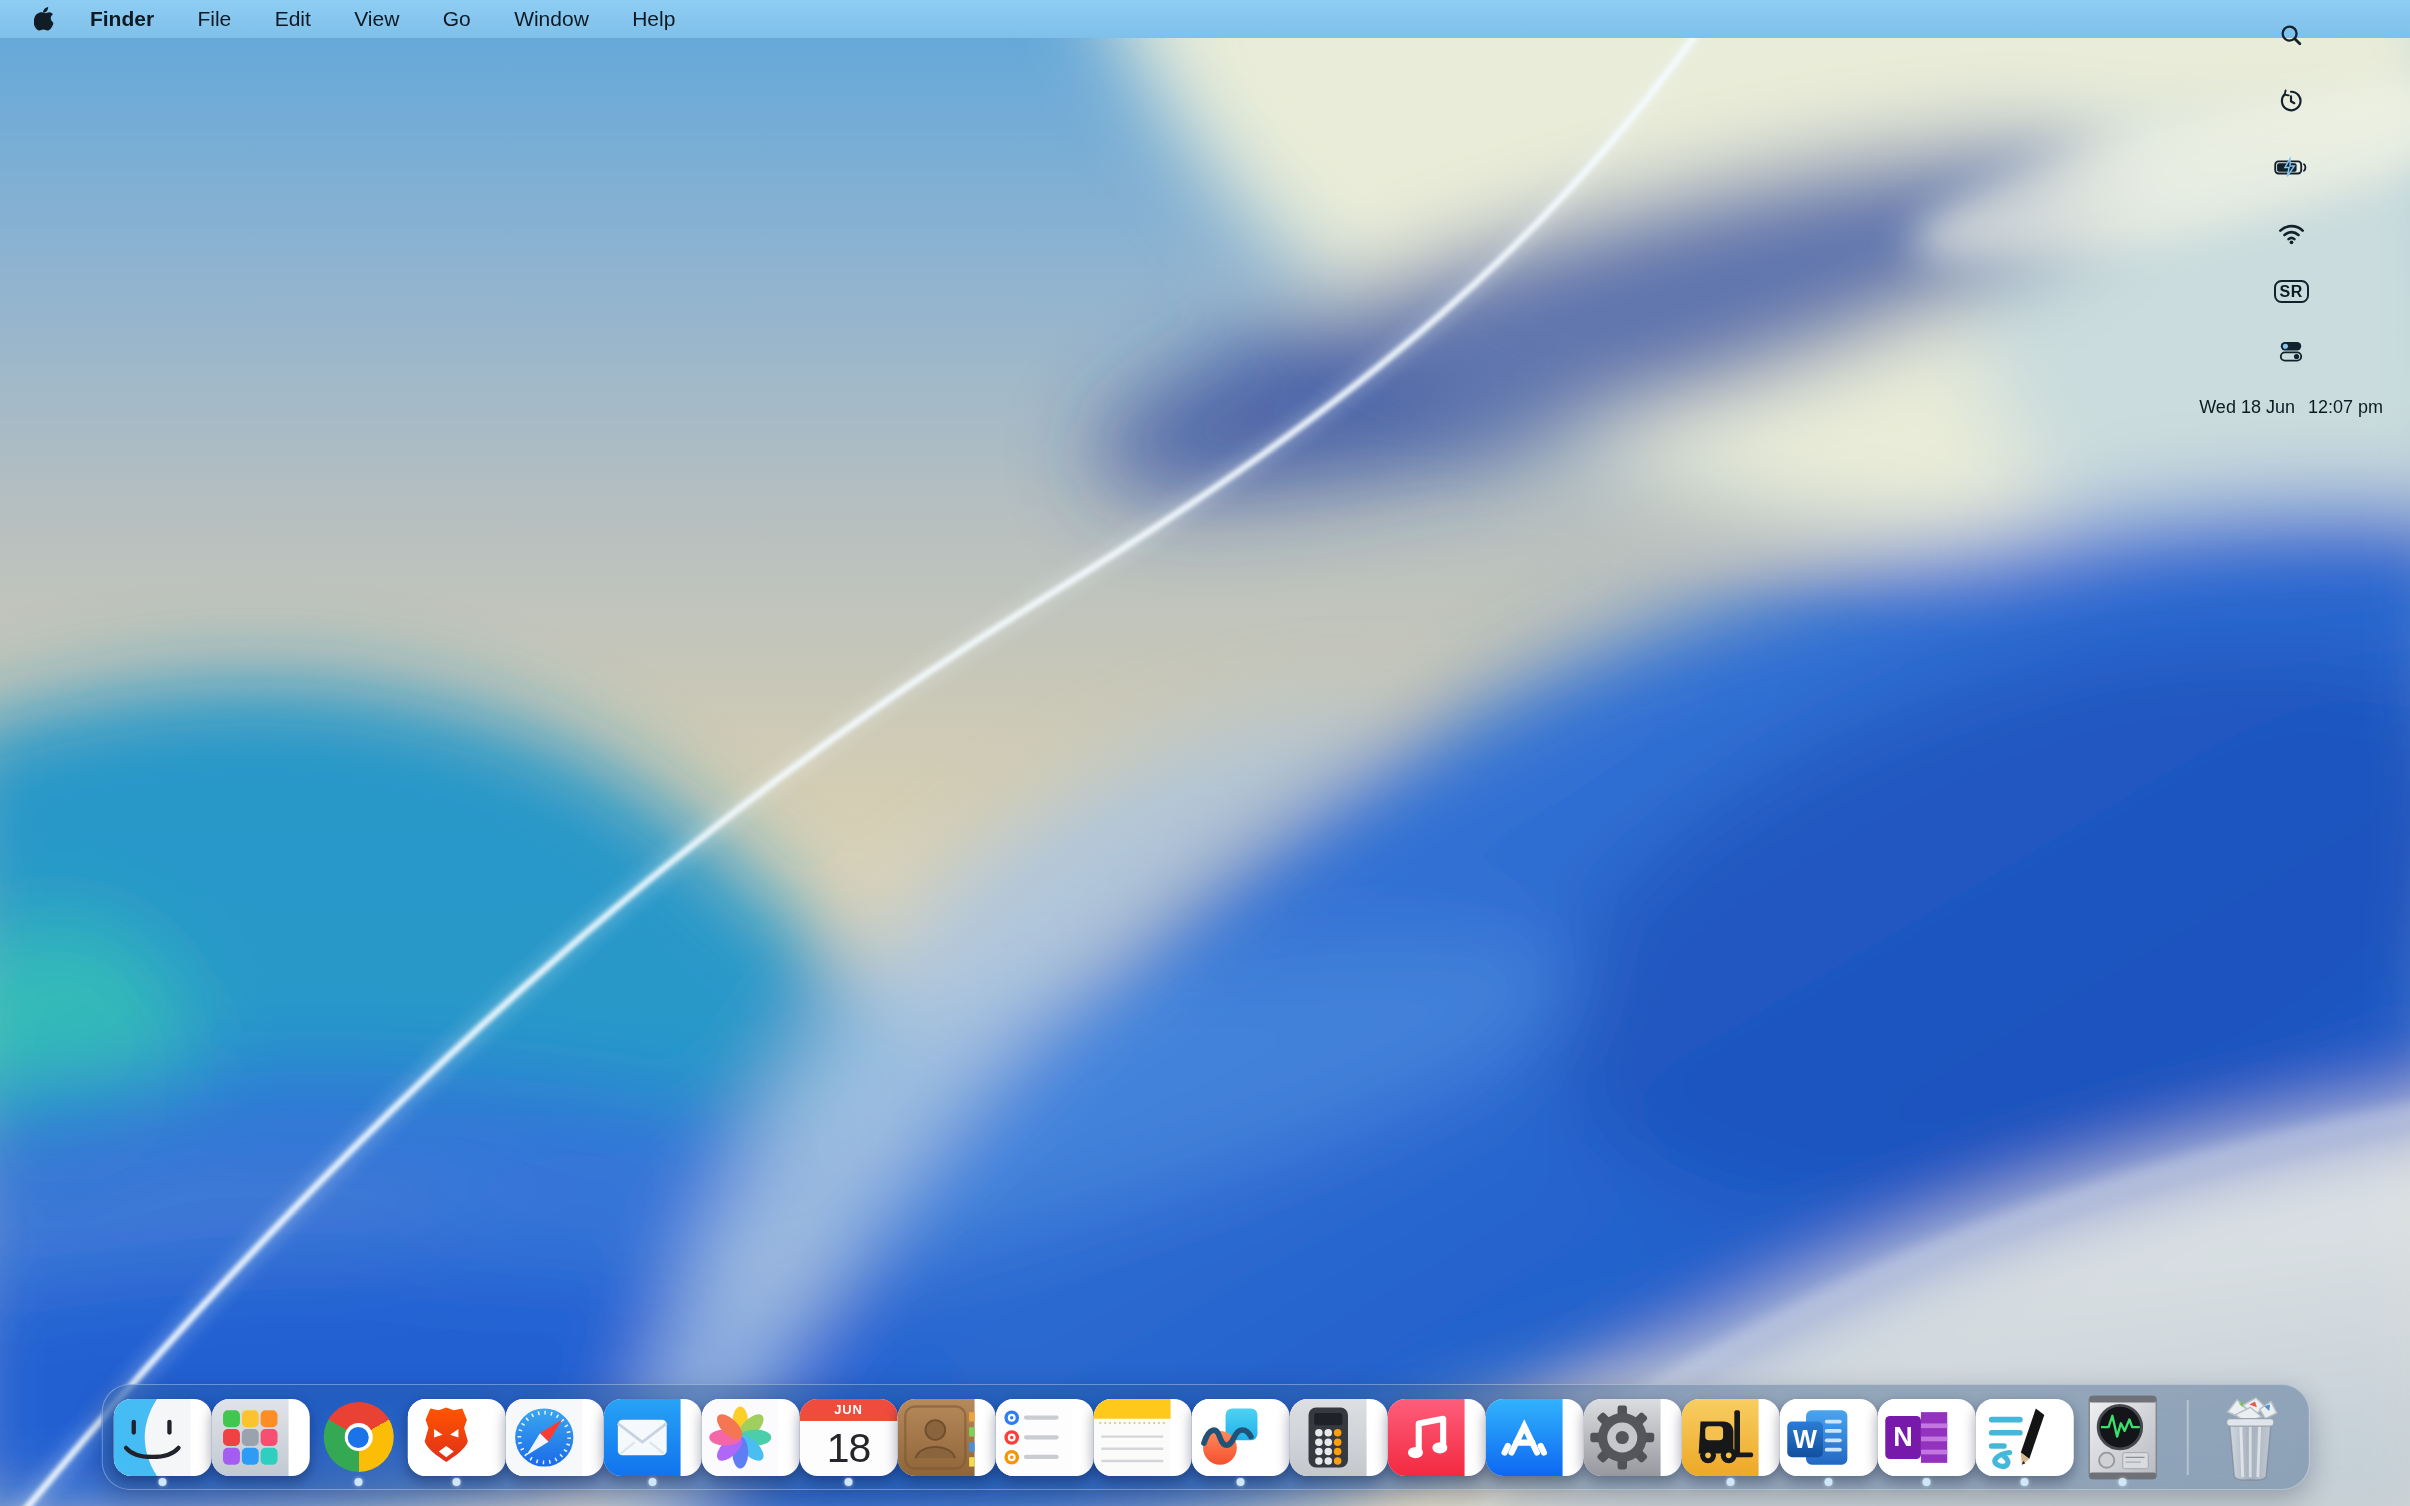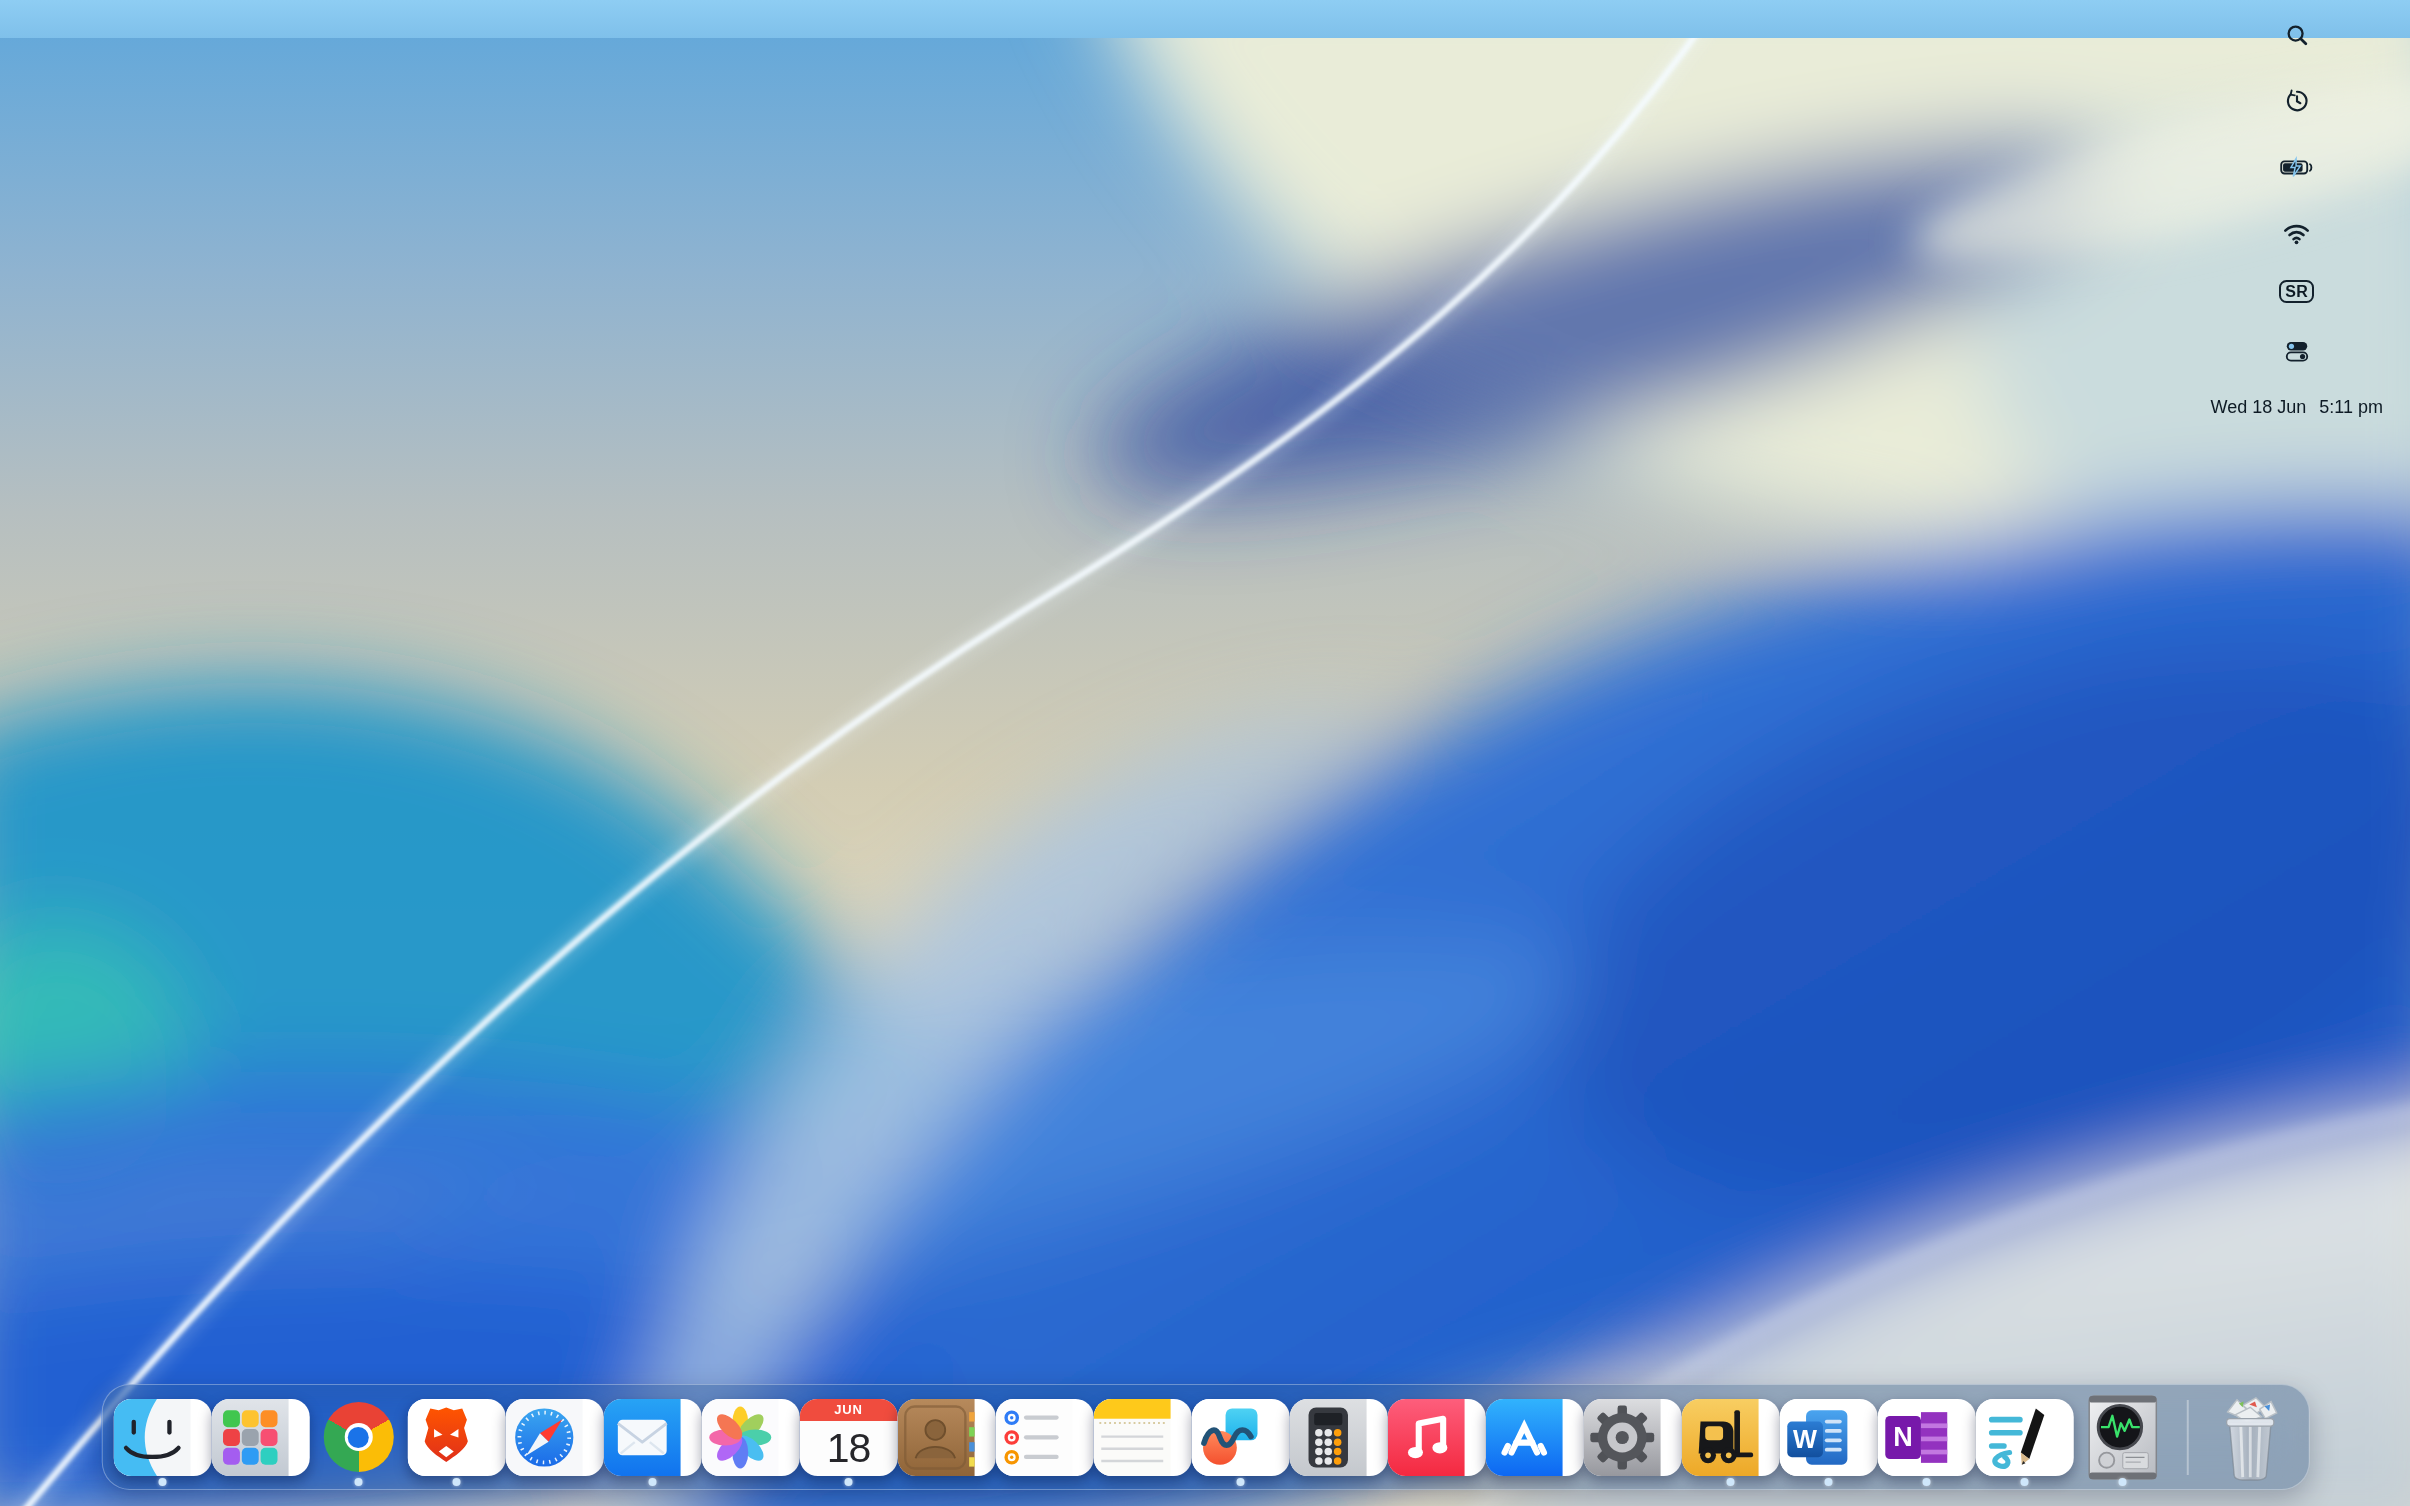--- a/index.html
+++ b/index.html
@@ -125,20 +125,35 @@
   </g>
   <g filter="url(#blurMid)">
     <ellipse cx="2350" cy="180" rx="330" ry="60" fill="#f2f4e4" opacity="0.7" transform="rotate(-14 2350 180)"></ellipse>
   </g>
   <path d="M-20,1660 C320,1240 680,900 1100,640 C1460,420 1650,250 1820,10" stroke="#f2fafe" stroke-width="22" fill="none" opacity="0.22" filter="url(#blurGlow)"></path>
   <path d="M-20,1660 C320,1240 680,900 1100,640 C1460,420 1650,250 1820,10" stroke="#f4fbff" stroke-width="7" fill="none" opacity="0.95" filter="url(#blurLine)"></path>
   <path d="M1500,1660 C1780,1420 2140,1250 2620,1170" stroke="#ffffff" stroke-width="5" fill="none" opacity="0.75" filter="url(#blurGlow)"></path>
 </svg>
 
 <div class="menu-bar">
+  <div class="menu-left">
+    <span class="apple-wrap">
+      <svg width="20" height="23.5" viewBox="0 0 22 26">
+        <path d="M15.6 0c.2 1.6-.5 3.2-1.4 4.3-1 1.2-2.6 2.1-4.2 2-.2-1.5.6-3.1 1.5-4.1C12.5 1.1 14.2.2 15.6 0z" fill="#101c26"></path>
+        <path d="M21.2 19.1c-.6 1.4-.9 2-1.7 3.2-1.1 1.7-2.7 3.8-4.6 3.8-1.7 0-2.2-1.1-4.5-1.1s-2.9 1.1-4.6 1.1c-1.9 0-3.4-1.9-4.5-3.6C-1.8 17.7-.1 9.8 3.4 7.4 5 6.3 6.8 5.7 8.4 5.7c1.7 0 2.8 1.1 4.2 1.1 1.4 0 2.2-1.1 4.2-1.1 1.5 0 3.1.8 4.2 2.2-3.7 2-3.1 7.4.2 9.2z" fill="#101c26"></path>
+      </svg>
+    </span>
+    <span class="menu-item app-name">Finder</span>
+    <span class="menu-item">File</span>
+    <span class="menu-item">Edit</span>
+    <span class="menu-item">View</span>
+    <span class="menu-item">Go</span>
+    <span class="menu-item">Window</span>
+    <span class="menu-item">Help</span>
+  </div>
 
   <div class="menu-right">
     <span class="status-icon">
       <svg width="26" height="26" viewBox="0 0 28 28">
         <circle cx="14" cy="14" r="11" fill="none" stroke="#13212c" stroke-width="2.3"></circle>
         <path d="M11.5 9.5 L19 14 L11.5 18.5 Z" fill="#13212c"></path>
       </svg>
     </span>
     <span class="status-icon">
       <svg width="26" height="26" viewBox="0 0 28 28">
@@ -204,21 +219,21 @@
     <span class="status-icon">
       <svg width="26" height="26" viewBox="0 0 28 28">
         <rect x="3" y="5.5" width="22" height="9" rx="4.5" fill="#13212c"></rect>
         <circle cx="8" cy="10" r="2.8" fill="#85c5ee"></circle>
         <rect x="3" y="16.5" width="22" height="9" rx="4.5" fill="none" stroke="#13212c" stroke-width="2"></rect>
         <circle cx="20" cy="21" r="2.8" fill="#13212c"></circle>
       </svg>
     </span>
     <span class="clock">
       <span>Wed 18 Jun</span>
-      <span>5:11 pm</span>
+      <span>12:07 pm</span>
     </span>
   </div>
 </div>
 
 <div class="dock">
 
   <div class="dock-item">
     <div class="app-icon">
       <svg width="77" height="77" viewBox="0 0 82 82">
         <rect width="82" height="82" fill="#f4f6f8"></rect>

